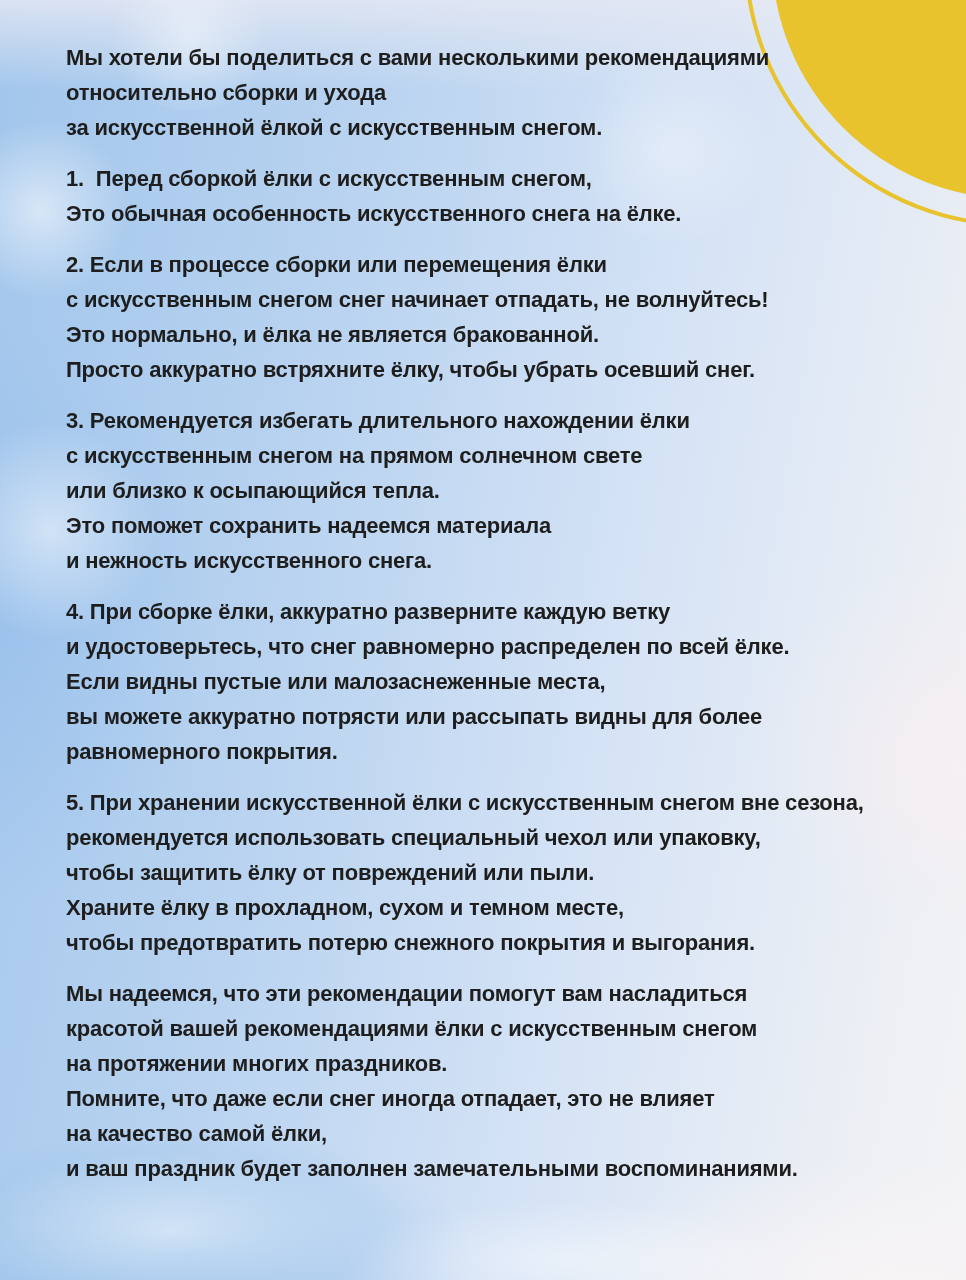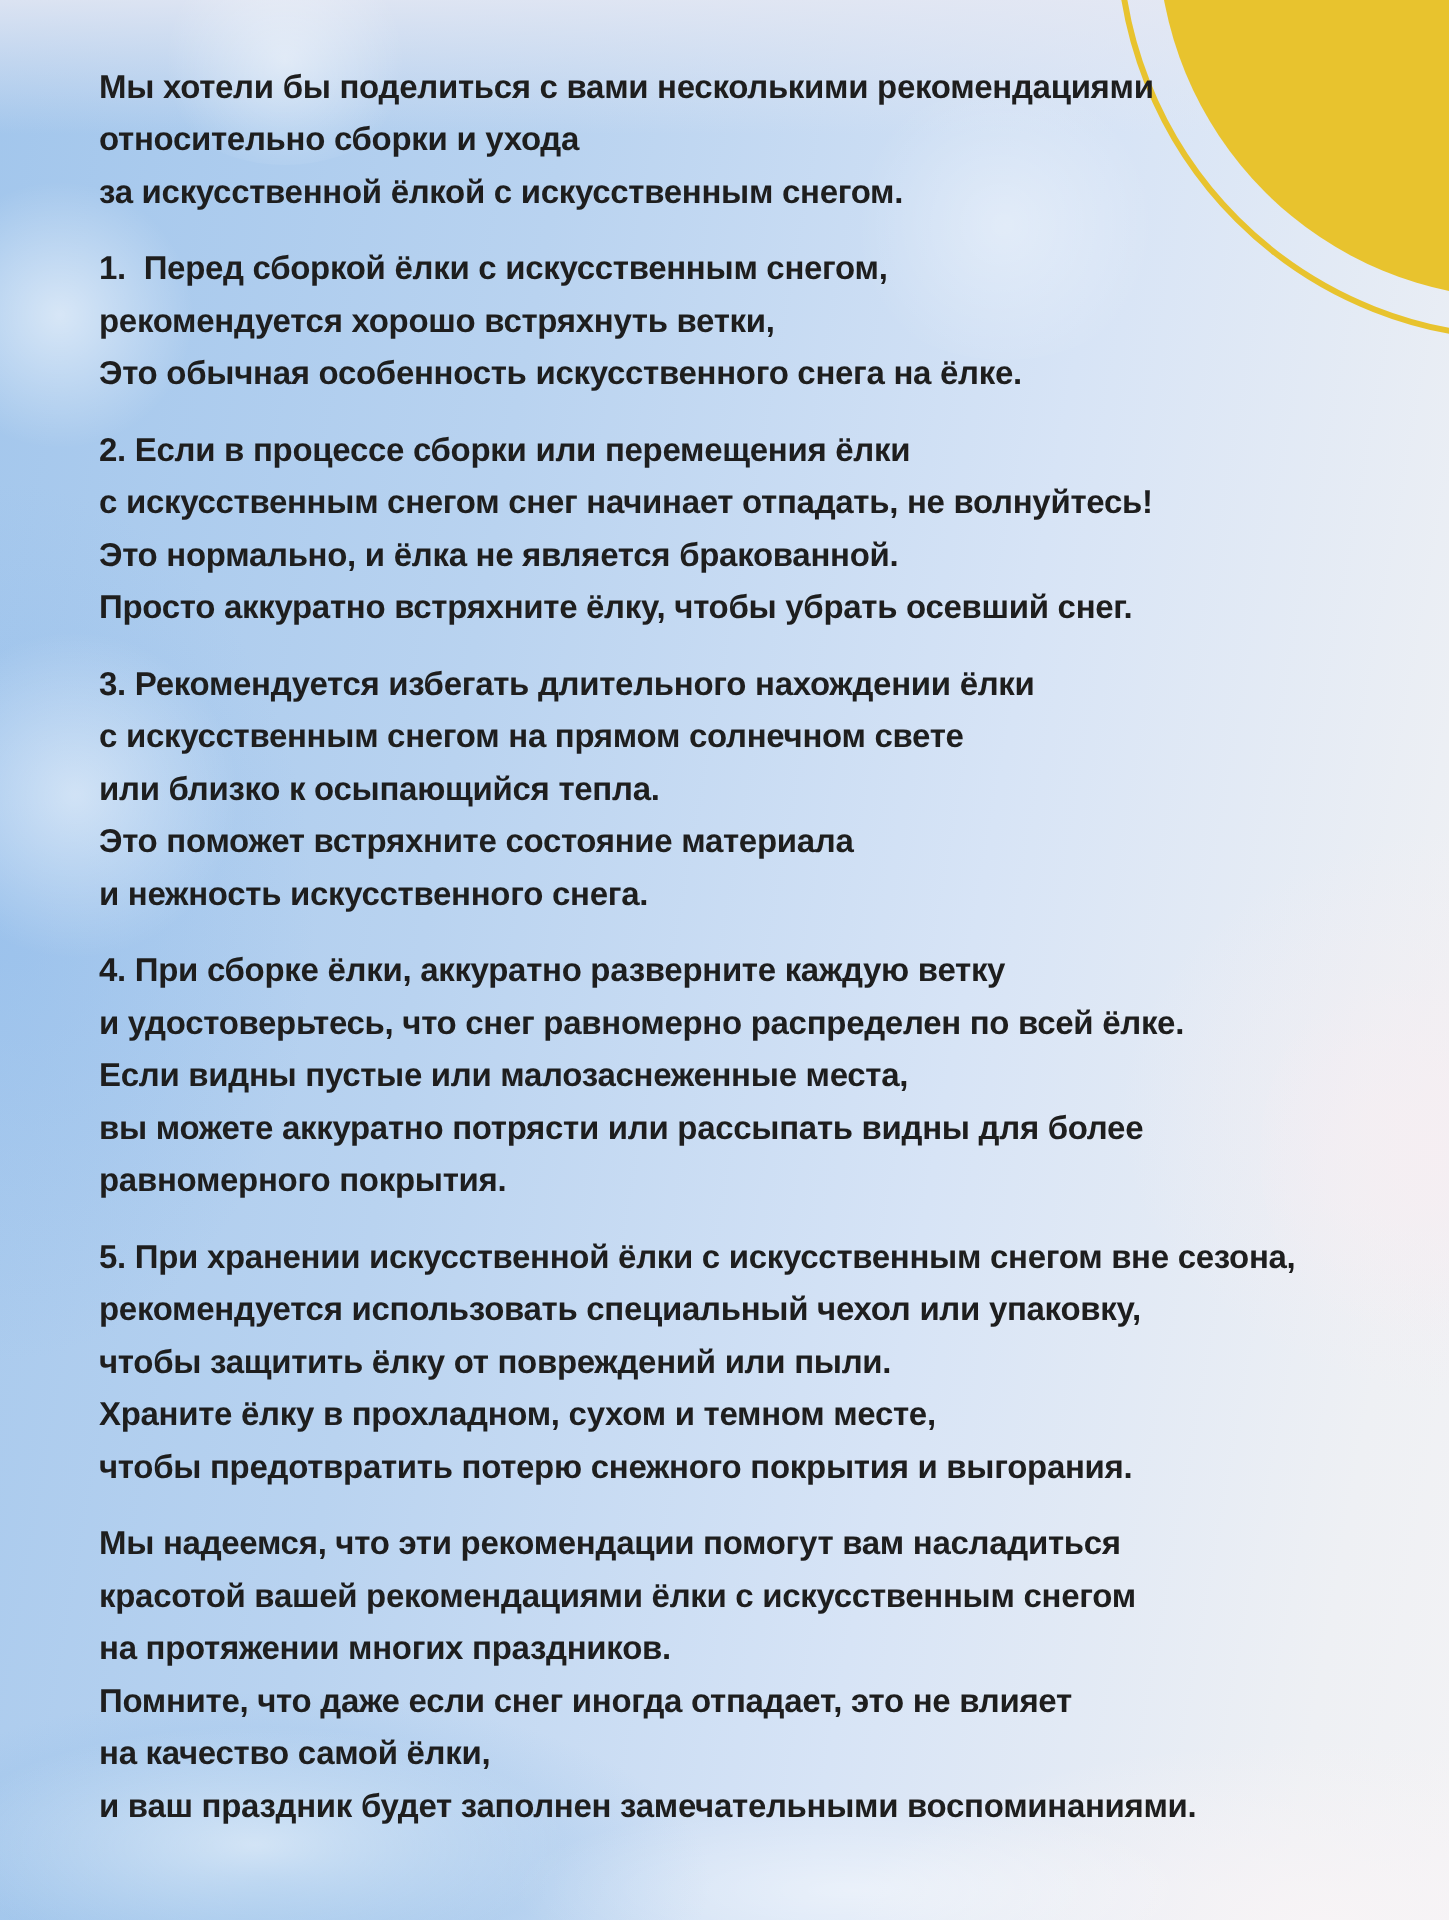--- a/index.html
+++ b/index.html
@@ -153,34 +153,33 @@
   </div>
 
   <div class="text-block">
       <p class="para">
         <span class="line">Мы хотели бы поделиться с вами несколькими рекомендациями</span>
         <span class="line">относительно сборки и ухода</span>
         <span class="line">за искусственной ёлкой с искусственным снегом.</span>
       </p>
       <p class="para">
         <span class="line">1.  Перед сборкой ёлки с искусственным снегом,</span>
-        <span class="line">рекомендуется хорошо встряхнуть ветки,</span>
         <span class="line">Это обычная особенность искусственного снега на ёлке.</span>
       </p>
       <p class="para">
         <span class="line">2. Если в процессе сборки или перемещения ёлки</span>
         <span class="line">с искусственным снегом снег начинает отпадать, не волнуйтесь!</span>
         <span class="line">Это нормально, и ёлка не является бракованной.</span>
         <span class="line">Просто аккуратно встряхните ёлку, чтобы убрать осевший снег.</span>
       </p>
       <p class="para">
         <span class="line">3. Рекомендуется избегать длительного нахождении ёлки</span>
         <span class="line">с искусственным снегом на прямом солнечном свете</span>
         <span class="line">или близко к осыпающийся тепла.</span>
-        <span class="line">Это поможет встряхните состояние материала</span>
+        <span class="line">Это поможет сохранить надеемся материала</span>
         <span class="line">и нежность искусственного снега.</span>
       </p>
       <p class="para">
         <span class="line">4. При сборке ёлки, аккуратно разверните каждую ветку</span>
         <span class="line">и удостоверьтесь, что снег равномерно распределен по всей ёлке.</span>
         <span class="line">Если видны пустые или малозаснеженные места,</span>
         <span class="line">вы можете аккуратно потрясти или рассыпать видны для более</span>
         <span class="line">равномерного покрытия.</span>
       </p>
       <p class="para">

